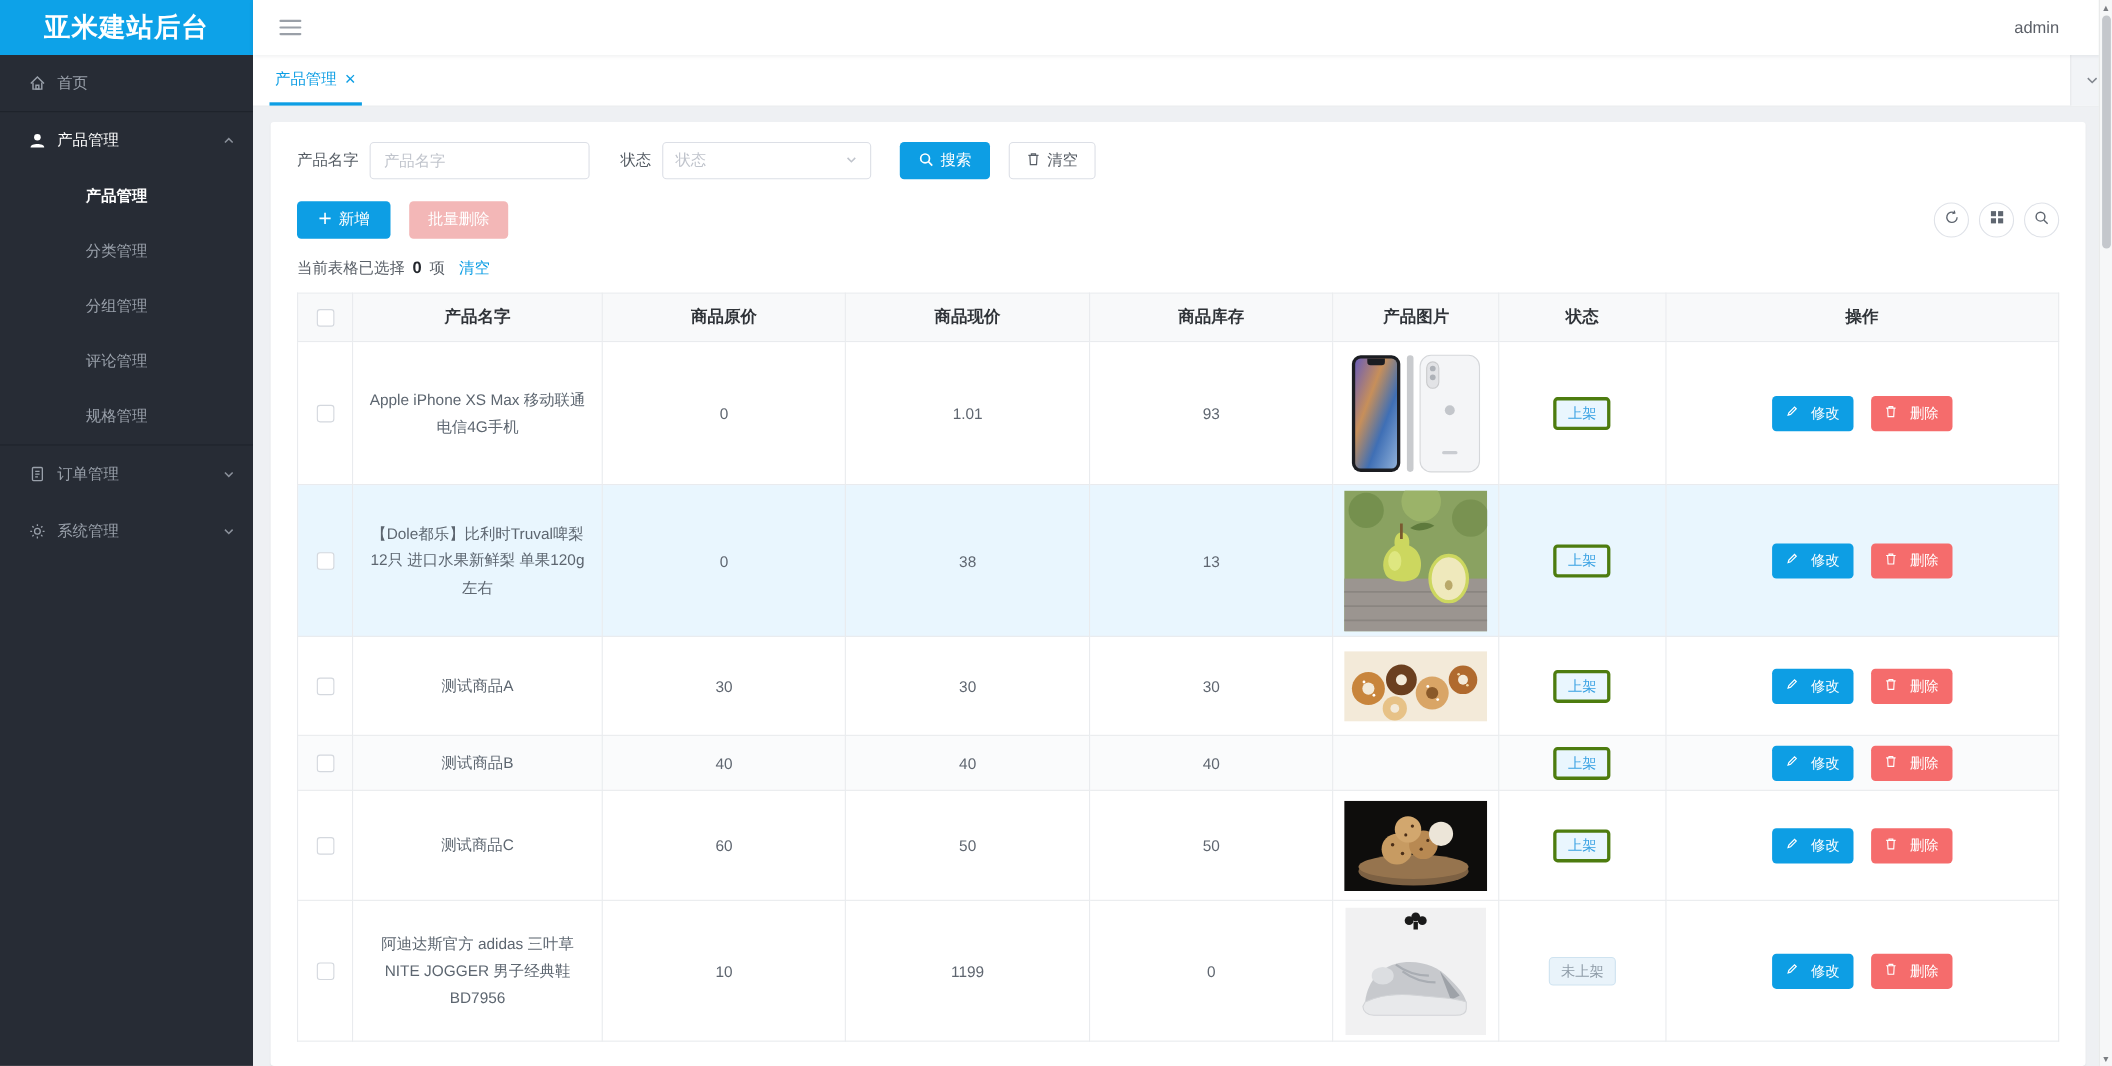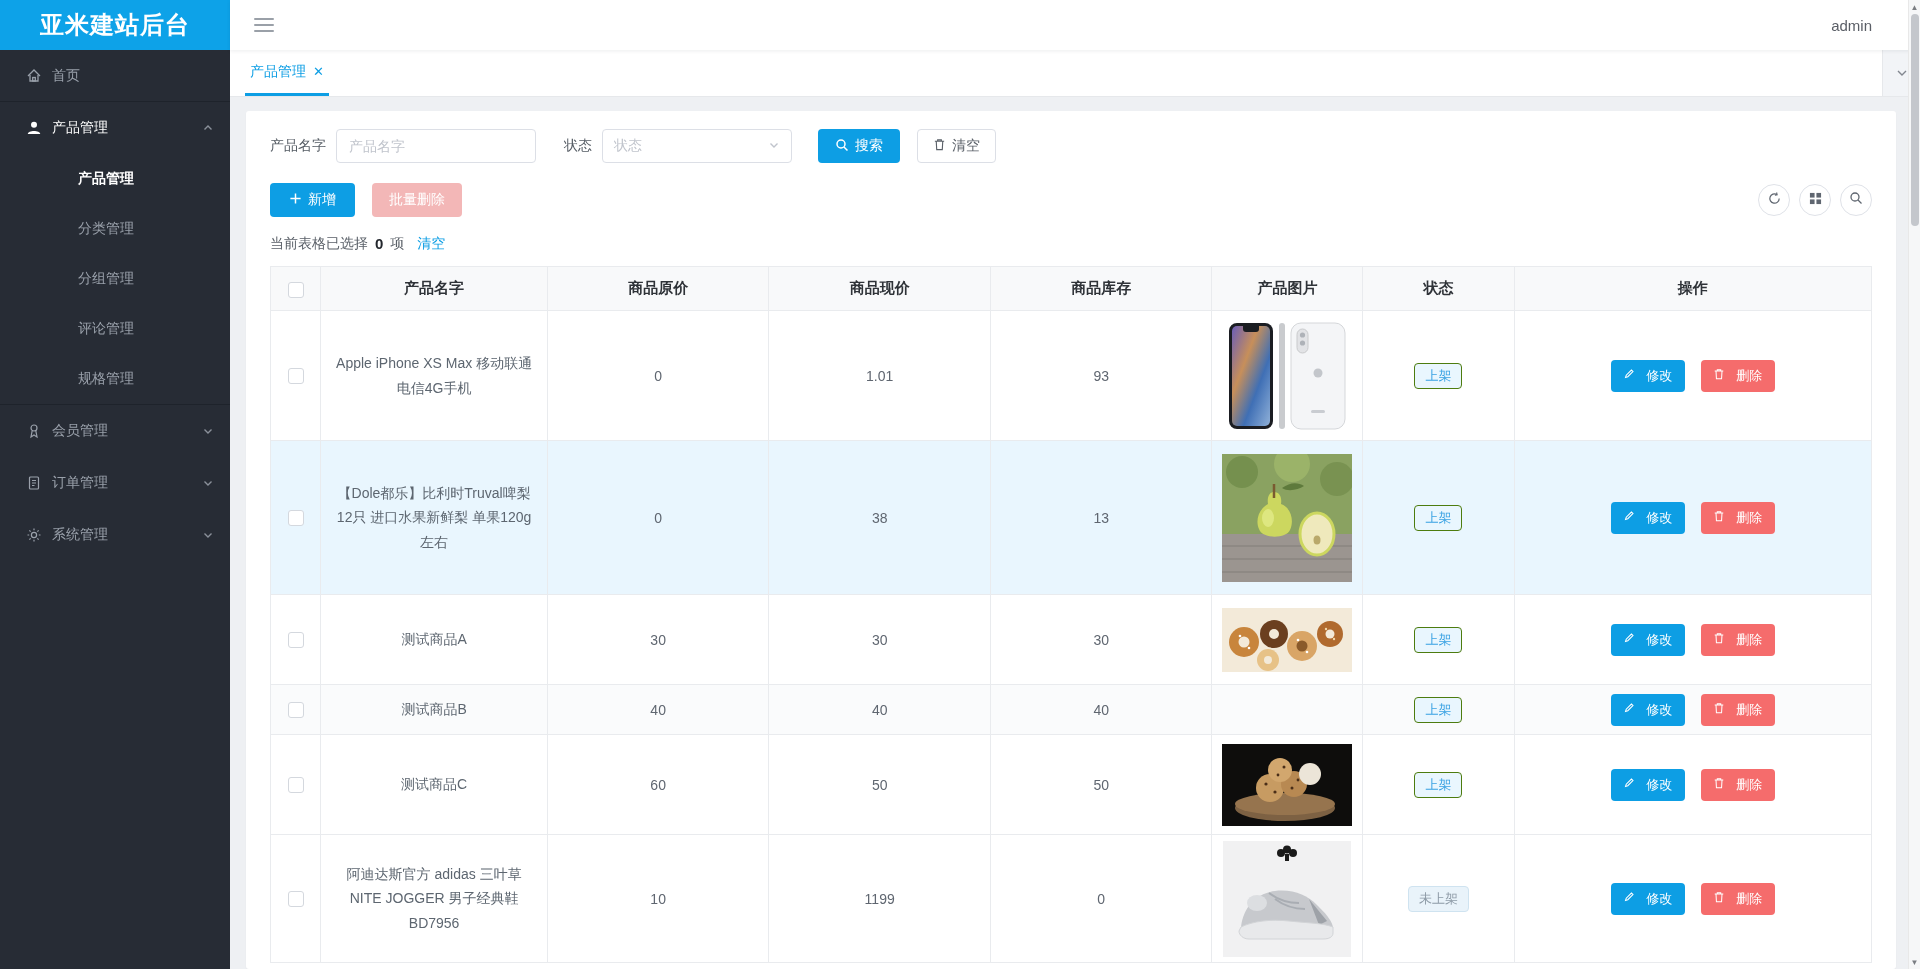--- a/index.html
+++ b/index.html
@@ -73,28 +73,28 @@
 
   
   table { margin-top:12px; width:100%; border-collapse:collapse; table-layout:fixed; }
   th, td { border:1px solid #e9ebee; text-align:center; vertical-align:middle; }
   thead th { background:#f8f9fa; height:44px; font-size:15px; font-weight:bold; color:#2f3338; }
   td { font-size:14px; color:#5f6670; }
   .col-cb { width:50px; } .col-name { width:225px; } .col-p1 { width:220px; }
   .col-p2 { width:220px; } .col-stock { width:220px; } .col-img { width:150px; }
   .col-status { width:150px; } .col-op { width:355px; }
   .name-cell { padding:0 12px; line-height:1.75; color:#5d6670; }
-  tr.r0 { height:130px; } tr.r1 { height:154px; } tr.r2 { height:90px; }
+  tr.r0 { height:130px; } tr.r1 { height:138px; } tr.r2 { height:90px; }
   tr.r3 { height:50px; } tr.r4 { height:100px; } tr.r5 { height:128px; }
   tr.row-hover td { background:#e9f6fe; }
   tr.row-stripe td { background:#fafbfc; }
   .cb { width:16px; height:16px; border:1px solid #d4d8de; border-radius:3px; background:#fff;
         display:inline-block; vertical-align:middle; cursor:pointer; }
   .tag { display:inline-block; padding:3px 10px; font-size:13px; border-radius:4px; }
-  .tag-on { color:#3aa2e3; background:#e9f6fe; border:1px solid #4d7c0f; }
+  .tag-on { color:#3aa2e3; background:#e9f6fe; border:3px solid #4d7c0f; }
   .tag-off { color:#8e9ba7; background:#e9f3fa; border:1px solid #cfe3f0; }
   .op-cell { }
   .row-btn { height:32px; width:74px; border:none; border-radius:4px; color:#fff; font-size:13px;
              font-family:inherit; display:inline-flex; align-items:center; justify-content:center; gap:11px; cursor:pointer; }
   .row-btn.edit { background:#0d9ee4; margin-right:16px; }
   .row-btn.del { background:#f56c6c; }
   .prod-img { display:block; margin:0 auto; }
 
   
   .vscroll { position:absolute; right:0; top:0; width:12px; height:100%; background:#f6f7f8;
@@ -138,34 +138,20 @@
         </span>
       </div>
       <div class="sub-item active">产品管理</div>
       <div class="sub-item">分类管理</div>
       <div class="sub-item">分组管理</div>
       <div class="sub-item">评论管理</div>
       <div class="sub-item">规格管理</div>
     </div>
 
 
-    <div class="nav-item">
-      <span class="nicon">
-        <svg width="16" height="16" viewBox="0 0 16 16" fill="none" stroke="#9aa1ab" stroke-width="1.2">
-          <circle cx="8" cy="5" r="3"></circle>
-            <path d="M6.2 7.6 L5 14 L8 12 L11 14 L9.8 7.6"></path>
-        </svg>
-      </span>
-      <span>会员管理</span>
-      <span class="chev">
-        <svg width="12" height="12" viewBox="0 0 12 12" fill="none" stroke="#8a909a" stroke-width="1.4">
-            <path d="M2.5 4.5 L6 8 L9.5 4.5"></path>
-          </svg>
-      </span>
-    </div>
 
     <div class="nav-item">
       <span class="nicon">
         <svg width="16" height="16" viewBox="0 0 16 16" fill="none" stroke="#9aa1ab" stroke-width="1.2">
           <rect x="3.5" y="2" width="9" height="12" rx="1"></rect>
             <path d="M6 5.5 H10 M6 8 H10 M6 10.5 H8.5"></path>
         </svg>
       </span>
       <span>订单管理</span>
       <span class="chev">

